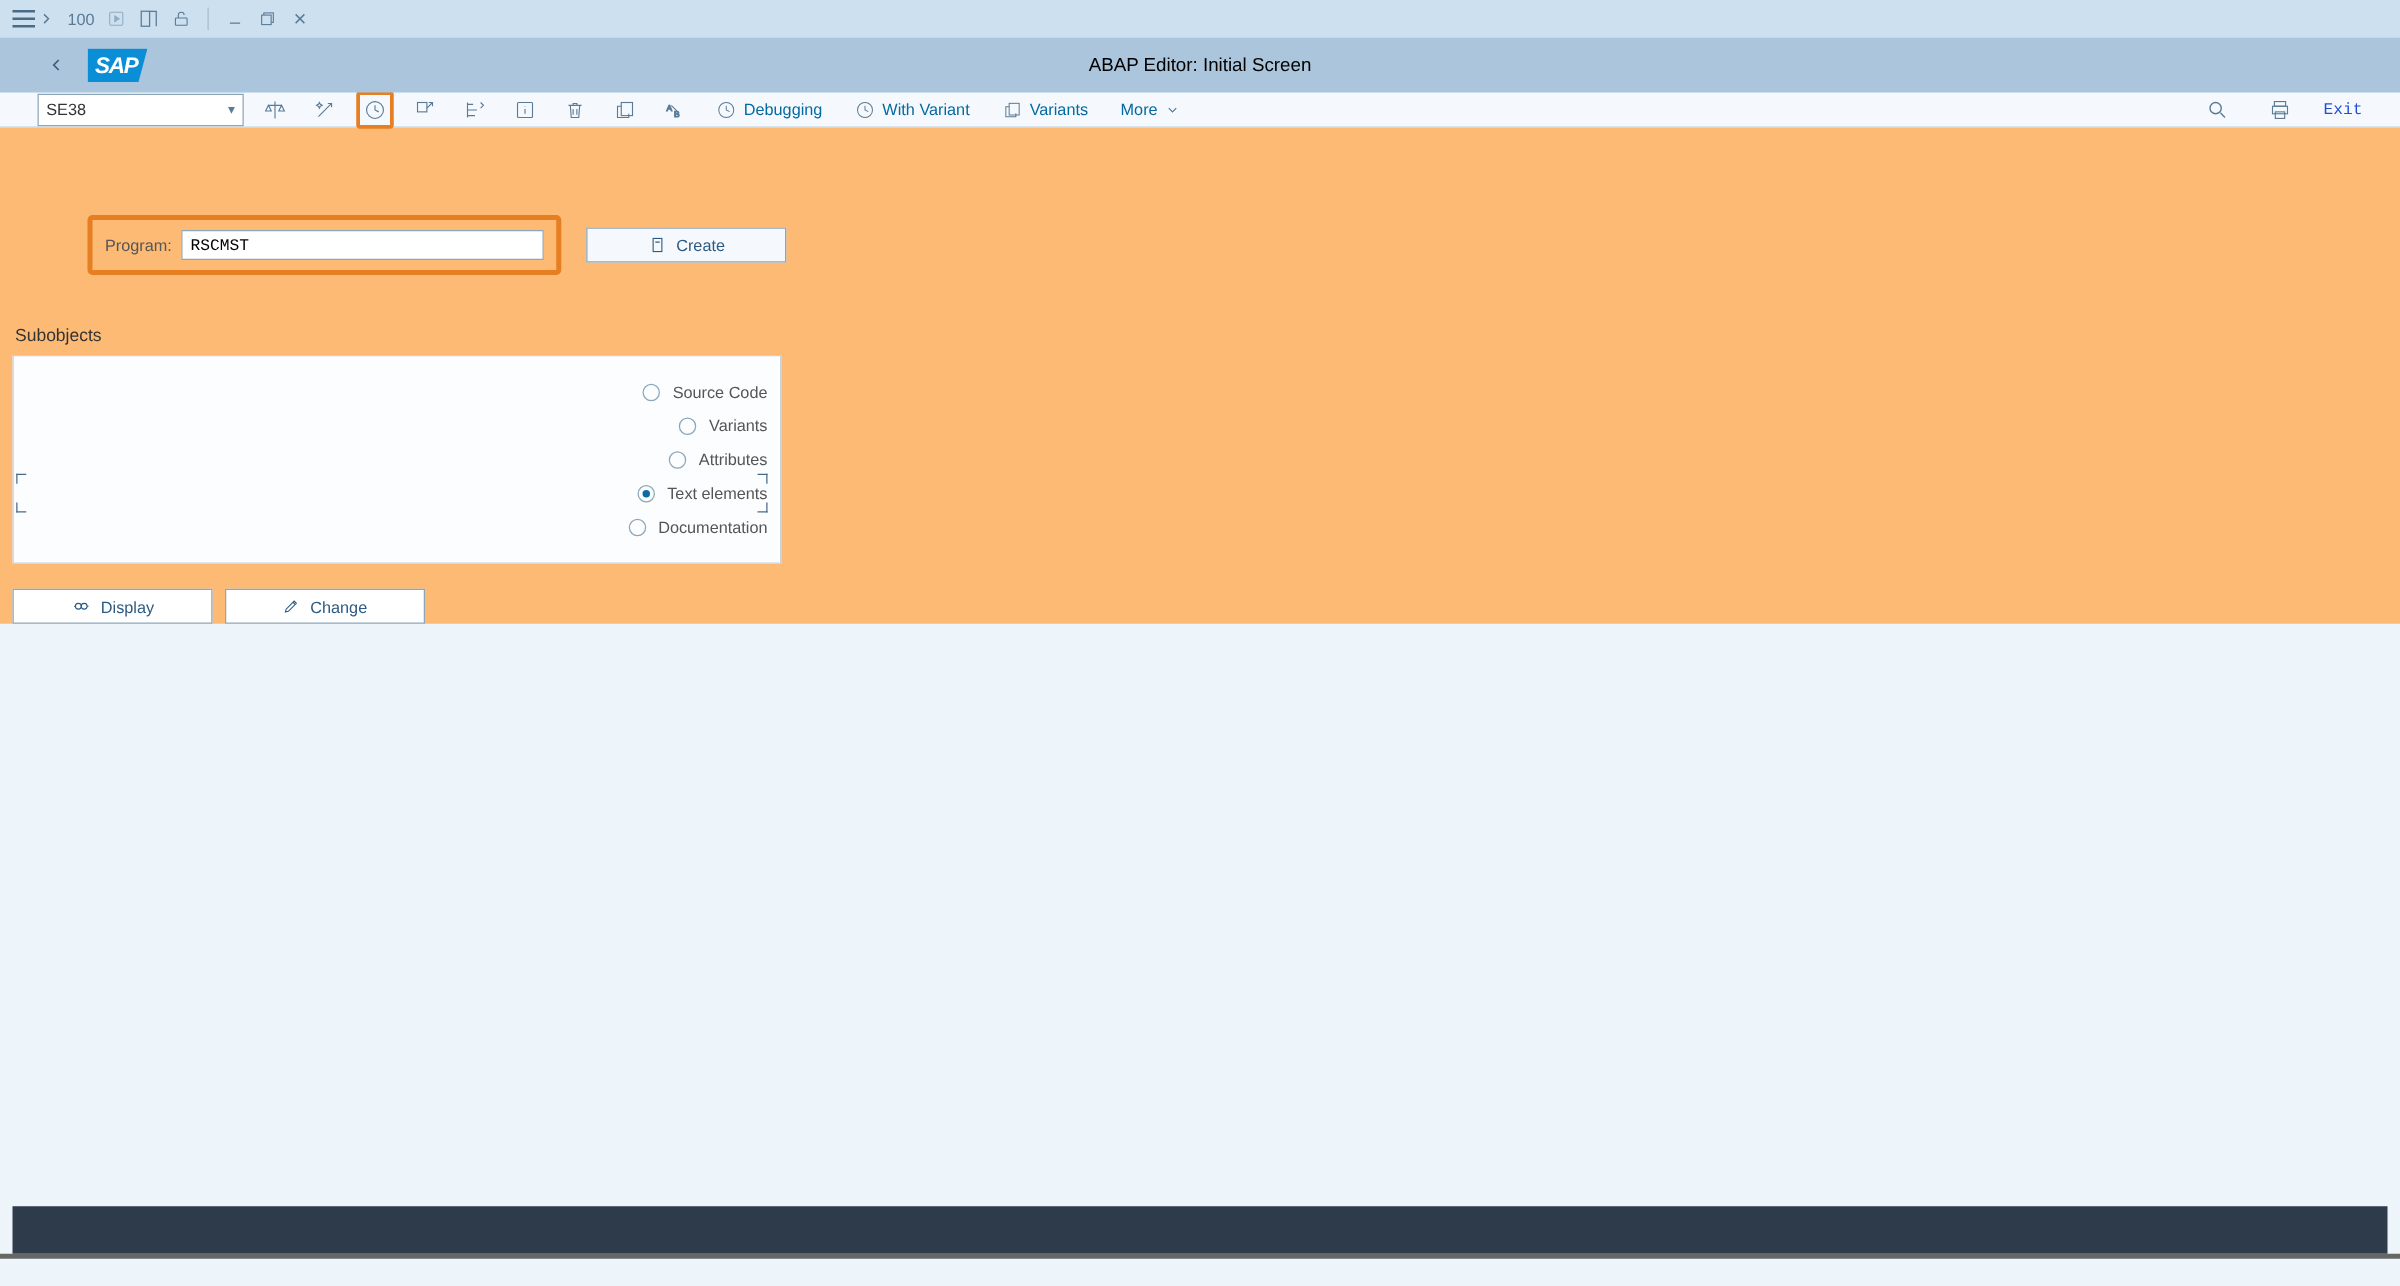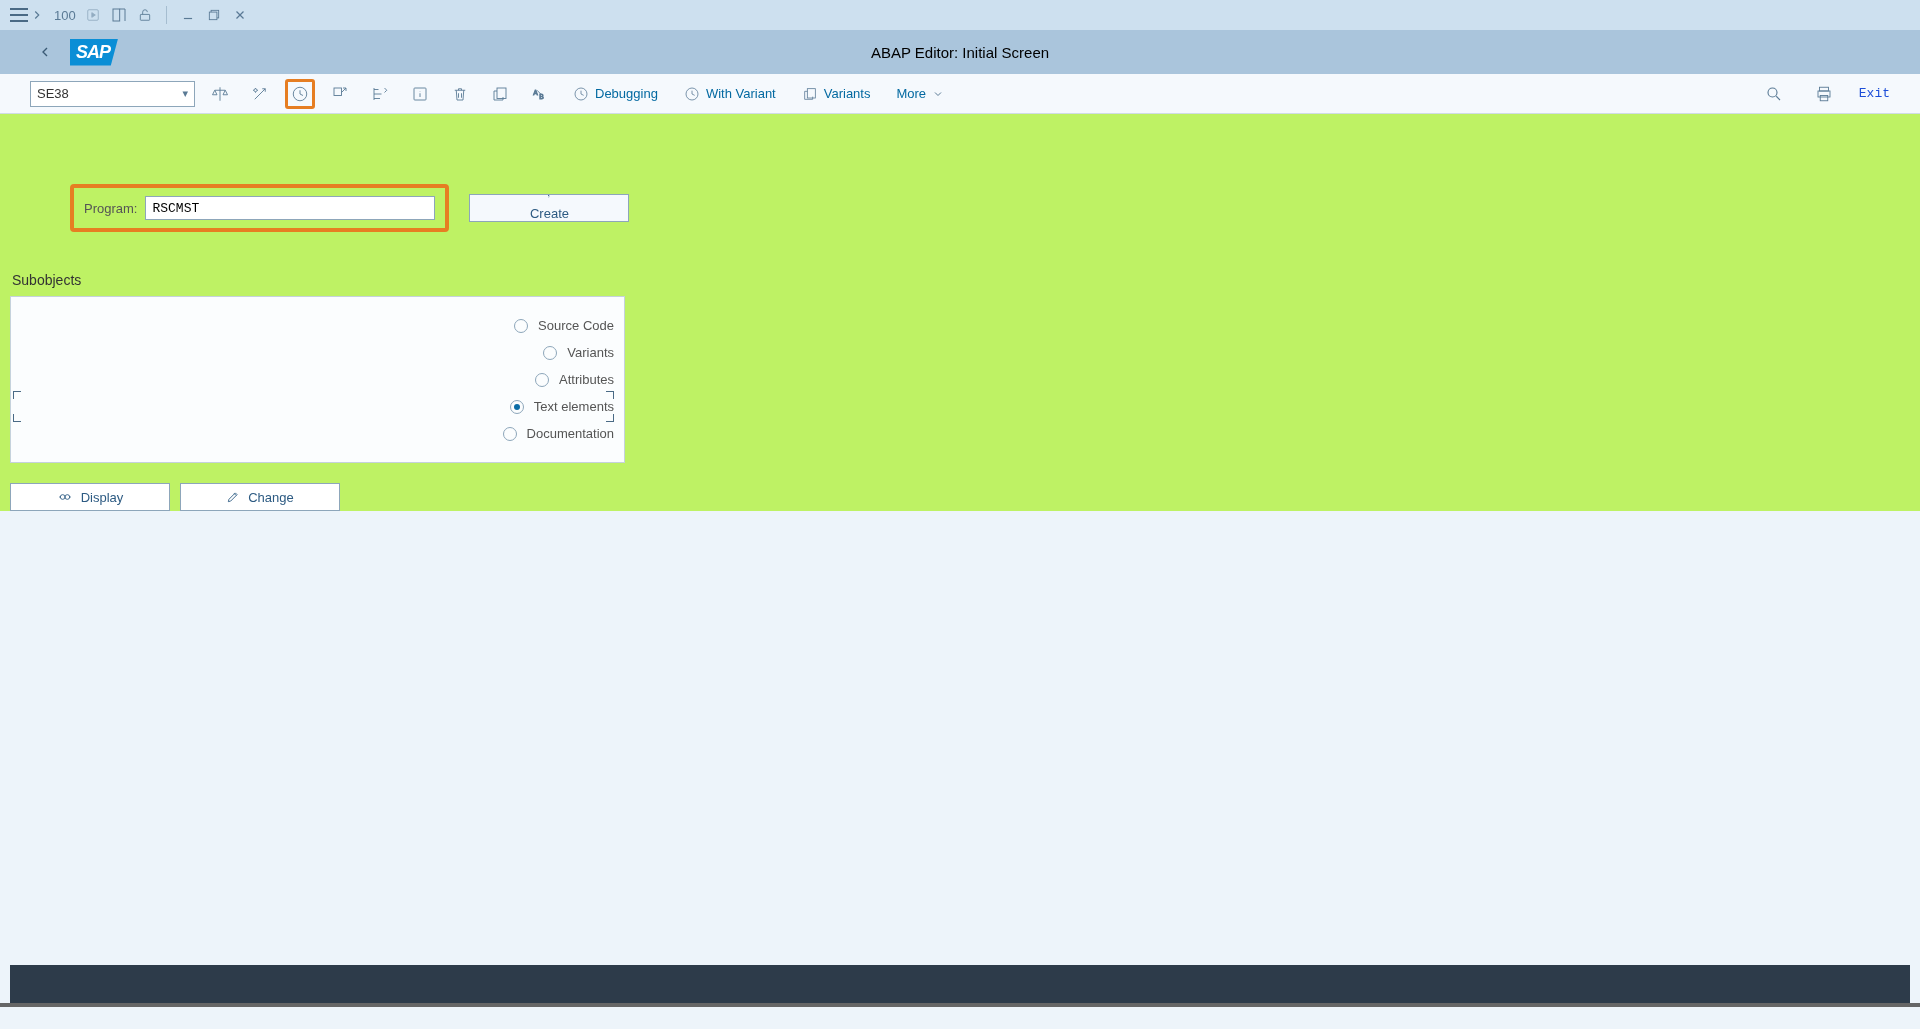--- a/index.html
+++ b/index.html
@@ -69,21 +69,21 @@
     .page-title {
       position: absolute;
       left: 50%;
       transform: translateX(-50%);
       font-size: 15px;
       color: #000000;
     }
     
     
     .toolbar {
-      height: 40px;
+      height: 28px;
       background: #f5f9fd;
       border-bottom: 1px solid #d0dce5;
       display: flex;
       align-items: center;
       justify-content: space-between;
       padding: 0 30px;
     }
     .toolbar-left { display: flex; align-items: center; gap: 10px; }
     .toolbar-right { display: flex; align-items: center; gap: 20px; }
     .tcode-field {
@@ -117,21 +117,21 @@
       gap: 6px;
       color: #5a7a95;
       cursor: pointer;
       padding: 4px 8px;
     }
     .tb-btn-text .lbl { color: #0369a1; font-size: 13px; }
     
     
     .main {
       padding: 70px 0 0 10px;
-      background: #bef264;
+      background: #fdba74;
     }
     .program-row {
       display: flex;
       align-items: center;
       gap: 20px;
       margin-bottom: 40px;
       margin-left: 60px;
     }
     .program-highlight {
       border: 4px solid #e67e22;
@@ -156,21 +156,20 @@
       width: 160px;
       height: 28px;
       border: 1px solid #8da6ba;
       background: #f5f9fd;
       display: flex;
       align-items: center;
       justify-content: center;
       gap: 8px;
       cursor: pointer;
       color: #2c5a82;
-      flex-direction: column;
     }
     
     .subobjects-label {
       font-size: 14px;
       color: #333;
       margin-bottom: 8px;
       margin-left: 2px;
     }
     .subobjects-box {
       width: 615px;

